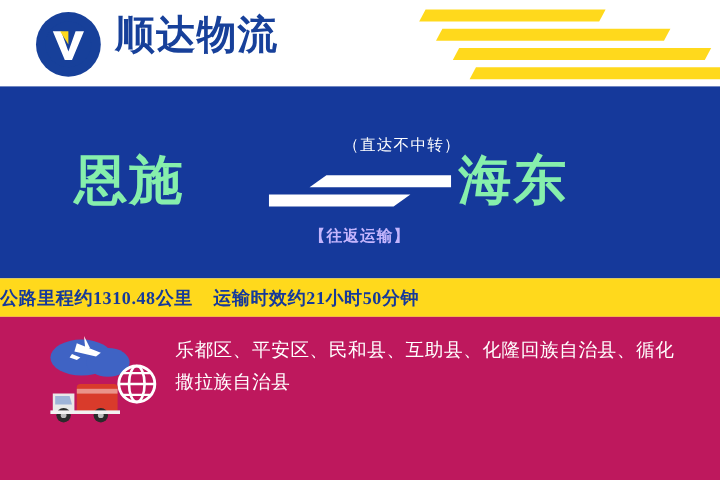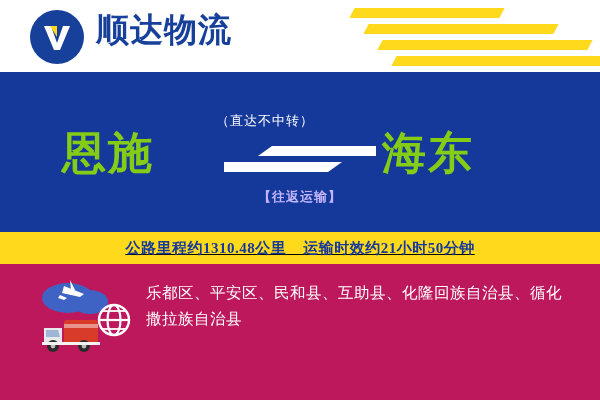--- a/index.html
+++ b/index.html
@@ -79,42 +79,42 @@
   .blue-panel {
     position: absolute;
     left: 0; top: 72px;
     width: 600px;
     height: 160px;
     background: #15399b;
   }
   .city {
     position: absolute;
     top: 58px;
-    font-family: Liberation Serif, serif;
+    font-family: Liberation Mono, monospace;
     font-size: 44px;
     font-weight: bold;
-    color: #84cc16;
+    color: #86efac;
     letter-spacing: 2px;
     line-height: 48px;
   }
   .city-from { left: 62px; }
   .city-to   { left: 382px; text-align: center; }
 
   .arrow-block {
     position: absolute;
     left: 216px;
     top: 40px;
     width: 168px;
     height: 94px;
   }
   .direct-label {
     position: absolute;
     left: 0; top: 0;
     width: 168px;
-    text-align: left;
+    text-align: right;
     color: #ffffff;
     font-size: 13px;
     font-family: "Liberation Serif", serif;
     letter-spacing: 1px;
   }
   .roundtrip-label {
     position: absolute;
     left: 0; bottom: 0;
     width: 168px;
     text-align: center;
@@ -134,22 +134,21 @@
 
   
   .yellow-bar {
     position: absolute;
     left: 0; top: 232px;
     width: 600px;
     height: 32px;
     background: #ffd91c;
     display: flex;
     align-items: center;
-    justify-content: center;
-    text-decoration: underline;
+    justify-content: flex-start;
   }
   .yellow-bar-text {
     font-family: "Liberation Serif", serif;
     font-size: 15px;
     font-weight: bold;
     color: #15399b;
     letter-spacing: 0.5px;
     white-space: pre;
   }
 

